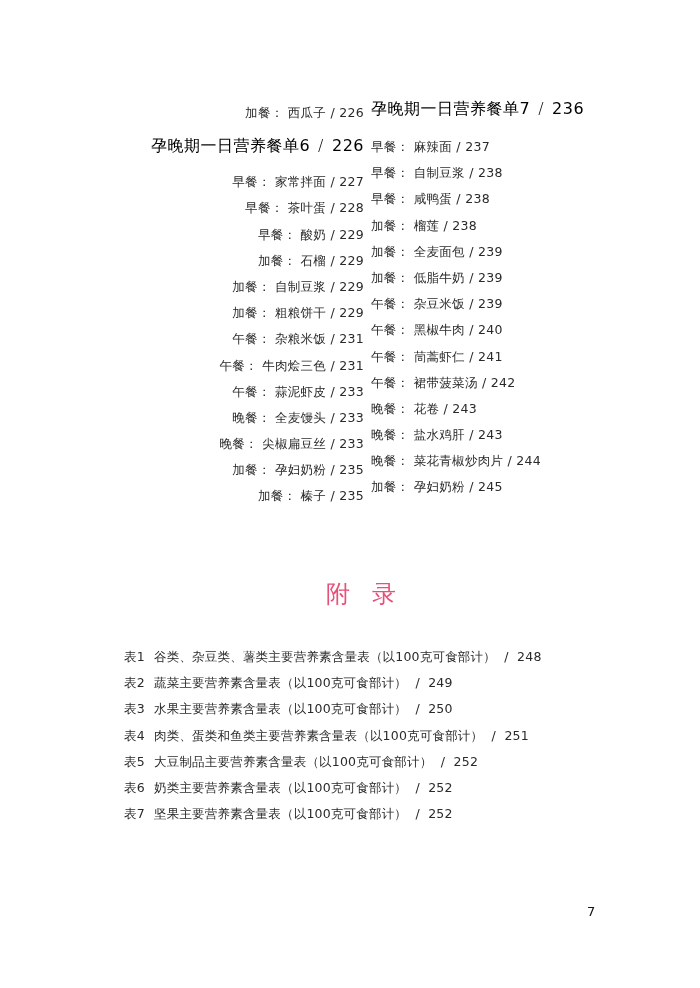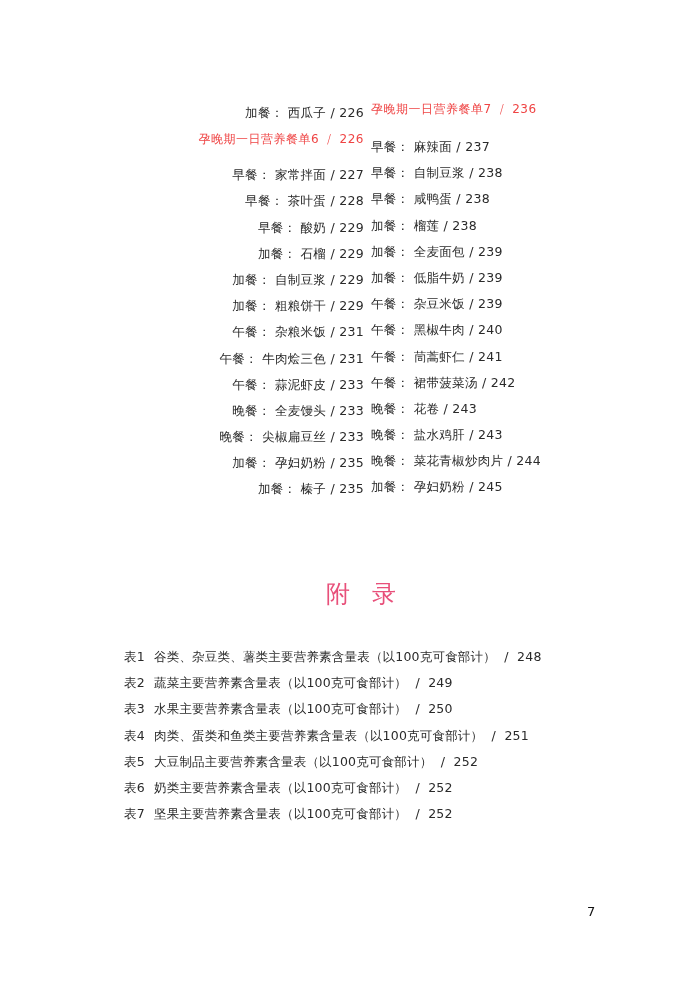--- a/index.html
+++ b/index.html
@@ -2,23 +2,23 @@
 <html><head>
   <meta charset="utf-8">
   <style>
     html, body { margin: 0; padding: 0; background: #ffffff; }
     body { width: 700px; height: 988px; position: relative; overflow: hidden;
            font-family: "DejaVu Sans", "Liberation Sans", sans-serif; color: #2a2a2a; }
     .col { position: absolute; }
     .col-left { left: 124px; top: 100px; width: 240px; text-align: right; }
     .col-right { left: 371px; top: 100px; width: 240px; }
     .entry { font-size: 12.5px; line-height: 26.2px; height: 26.2px; white-space: nowrap; letter-spacing: 0.3px; }
-    .heading { font-size: 12px; color: #ef4444; white-space: nowrap; letter-spacing: 0.5px; }
+    .heading { font-size: 16px; color: #000000; white-space: nowrap; letter-spacing: 0.5px; }
     .heading .sep { margin: 0 8px; font-weight: 300; }
-    .col-left .heading { height: 36px; line-height: 26px; margin-top: 0px; }
+    .col-left .heading { height: 36px; line-height: 26px; margin-top: 7px; }
     .col-right .heading { height: 34px; line-height: 18px; }
     .appendix-title { position: absolute; top: 578px; left: 0; width: 700px; text-align: center;
                       font-size: 24px; color: #e8507a; letter-spacing: 22px; padding-left: 22px; }
     .tables { position: absolute; left: 124px; top: 644px; width: 500px; }
     .table-entry { font-size: 12.5px; line-height: 26.2px; height: 26.2px; white-space: nowrap; letter-spacing: 0.2px; }
     .table-entry .tlabel { display: inline-block; width: 30px; }
     .page-number { position: absolute; left: 587px; top: 904px; font-size: 13px; color: #111; }
   </style>
 </head>
 <body>

